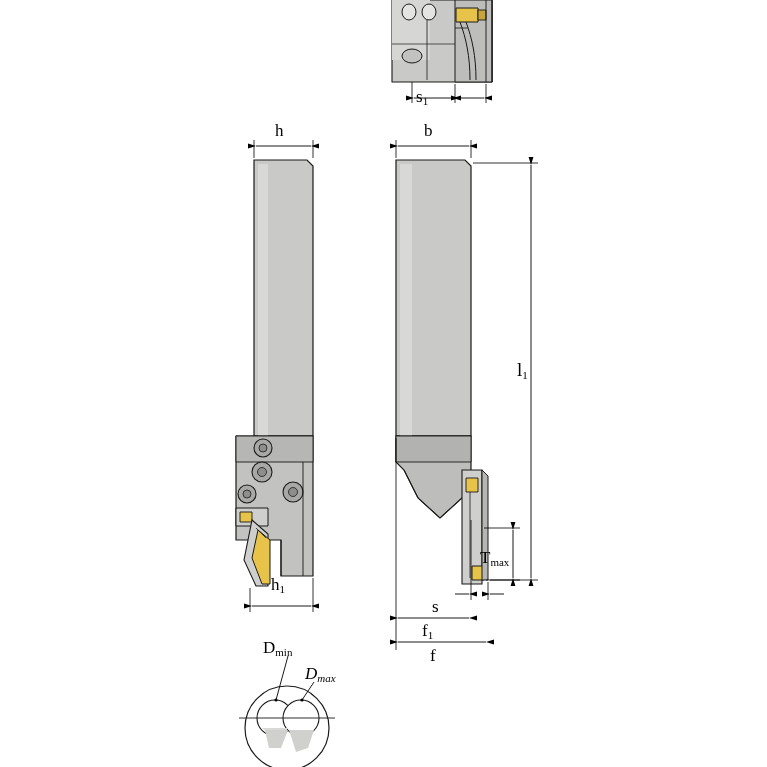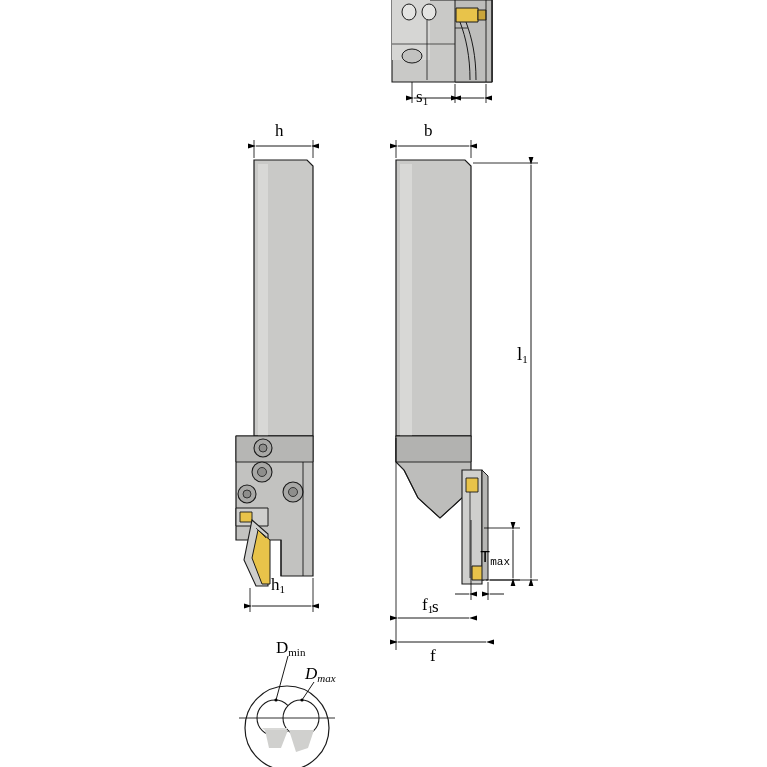--- a/index.html
+++ b/index.html
@@ -184,29 +184,29 @@
       <circle cx="302" cy="700" r="1.6" fill="#000"></circle>
     </g>
   </svg>
 
   <div class="dim-label" style="left:416px; top:88px;"><span>s</span><span class="sub">1</span></div>
 
   <div class="dim-label" style="left:275px; top:122px;"><span>h</span><span class="sub"></span></div>
 
   <div class="dim-label" style="left:424px; top:122px;"><span>b</span><span class="sub"></span></div>
 
-  <div class="dim-label big" style="left:517px; top:344px;text-align:center;"><span>l</span><span class="sub">1</span></div>
+  <div class="dim-label big" style="left:517px; top:360px;text-align:center;"><span>l</span><span class="sub">1</span></div>
 
   <div class="dim-label" style="left:271px; top:576px;"><span>h</span><span class="sub">1</span></div>
 
-  <div class="dim-label" style="left:480px; top:549px;font-family:Liberation Mono, monospace;"><span>T</span><span class="sub">max</span></div>
+  <div class="dim-label" style="left:480px; top:549px;"><span>T</span><span class="sub">max</span></div>
 
   <div class="dim-label" style="left:432px; top:598px;"><span>s</span><span class="sub"></span></div>
 
-  <div class="dim-label" style="left:422px; top:596px;"><span>f</span><span class="sub">1</span></div>
+  <div class="dim-label" style="left:422px; top:622px;"><span>f</span><span class="sub">1</span></div>
 
   <div class="dim-label" style="left:430px; top:647px;"><span>f</span><span class="sub"></span></div>
 
-  <div class="dim-label" style="left:276px; top:639px;"><span>D</span><span class="sub">min</span></div>
+  <div class="dim-label" style="left:263px; top:639px;"><span>D</span><span class="sub">min</span></div>
 
   <div class="dim-label" style="left:305px; top:665px;font-style:italic;"><span>D</span><span class="sub">max</span></div>
 
 </div>
 
 </body></html>

